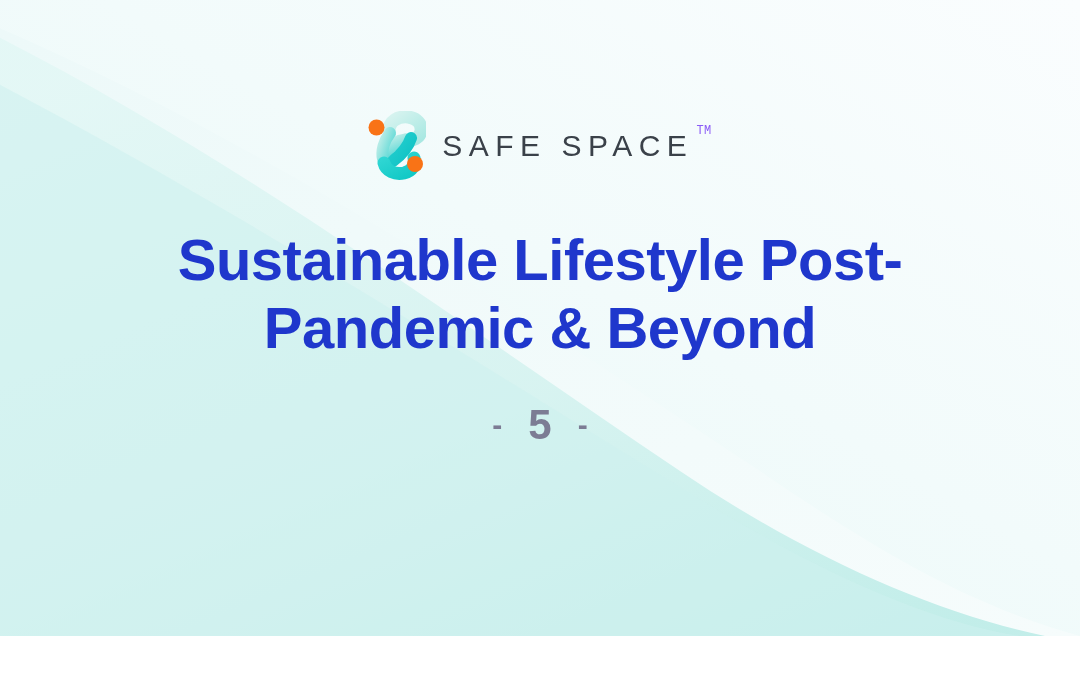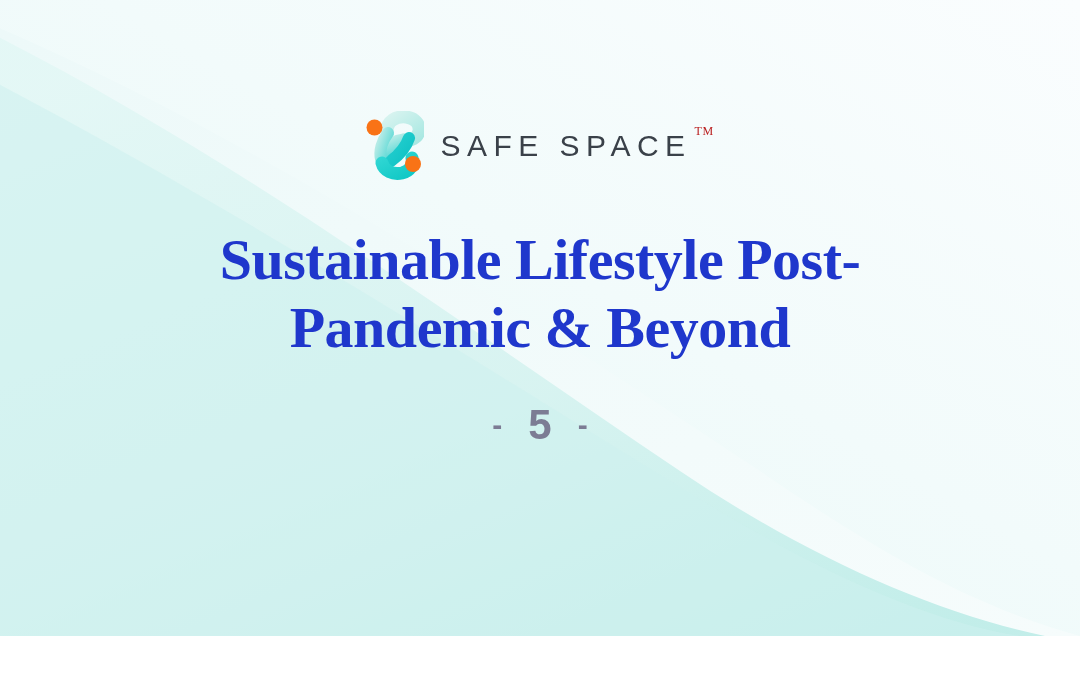--- a/index.html
+++ b/index.html
@@ -61,36 +61,36 @@
     font-family:"Liberation Sans", sans-serif;
     font-size:30px;
     font-weight:500;
     letter-spacing:6.5px;
     color:#3a4149;
     line-height:70px;
     white-space:nowrap;
   }
 
   .wordmark-tm {
-    font-family:Liberation Serif, serif;
+    font-family:Liberation Mono, monospace;
     font-size:12px;
     font-weight:500;
     letter-spacing:0.5px;
-    color:#b91c1c;
+    color:#8b5cf6;
     line-height:1;
     margin-top:14px;
     margin-left:3px;
   }
 
   
   .title {
     margin-top:42px;
     width:800px;
     text-align:center;
-    font-family:Liberation Serif, serif;
+    font-family:Liberation Sans, sans-serif;
     font-size:58px;
     font-weight:bold;
     line-height:1.17;
     letter-spacing:-0.5px;
     color:#1f37cc;
   }
 
   
   .page-indicator {
     margin-top:42px;

